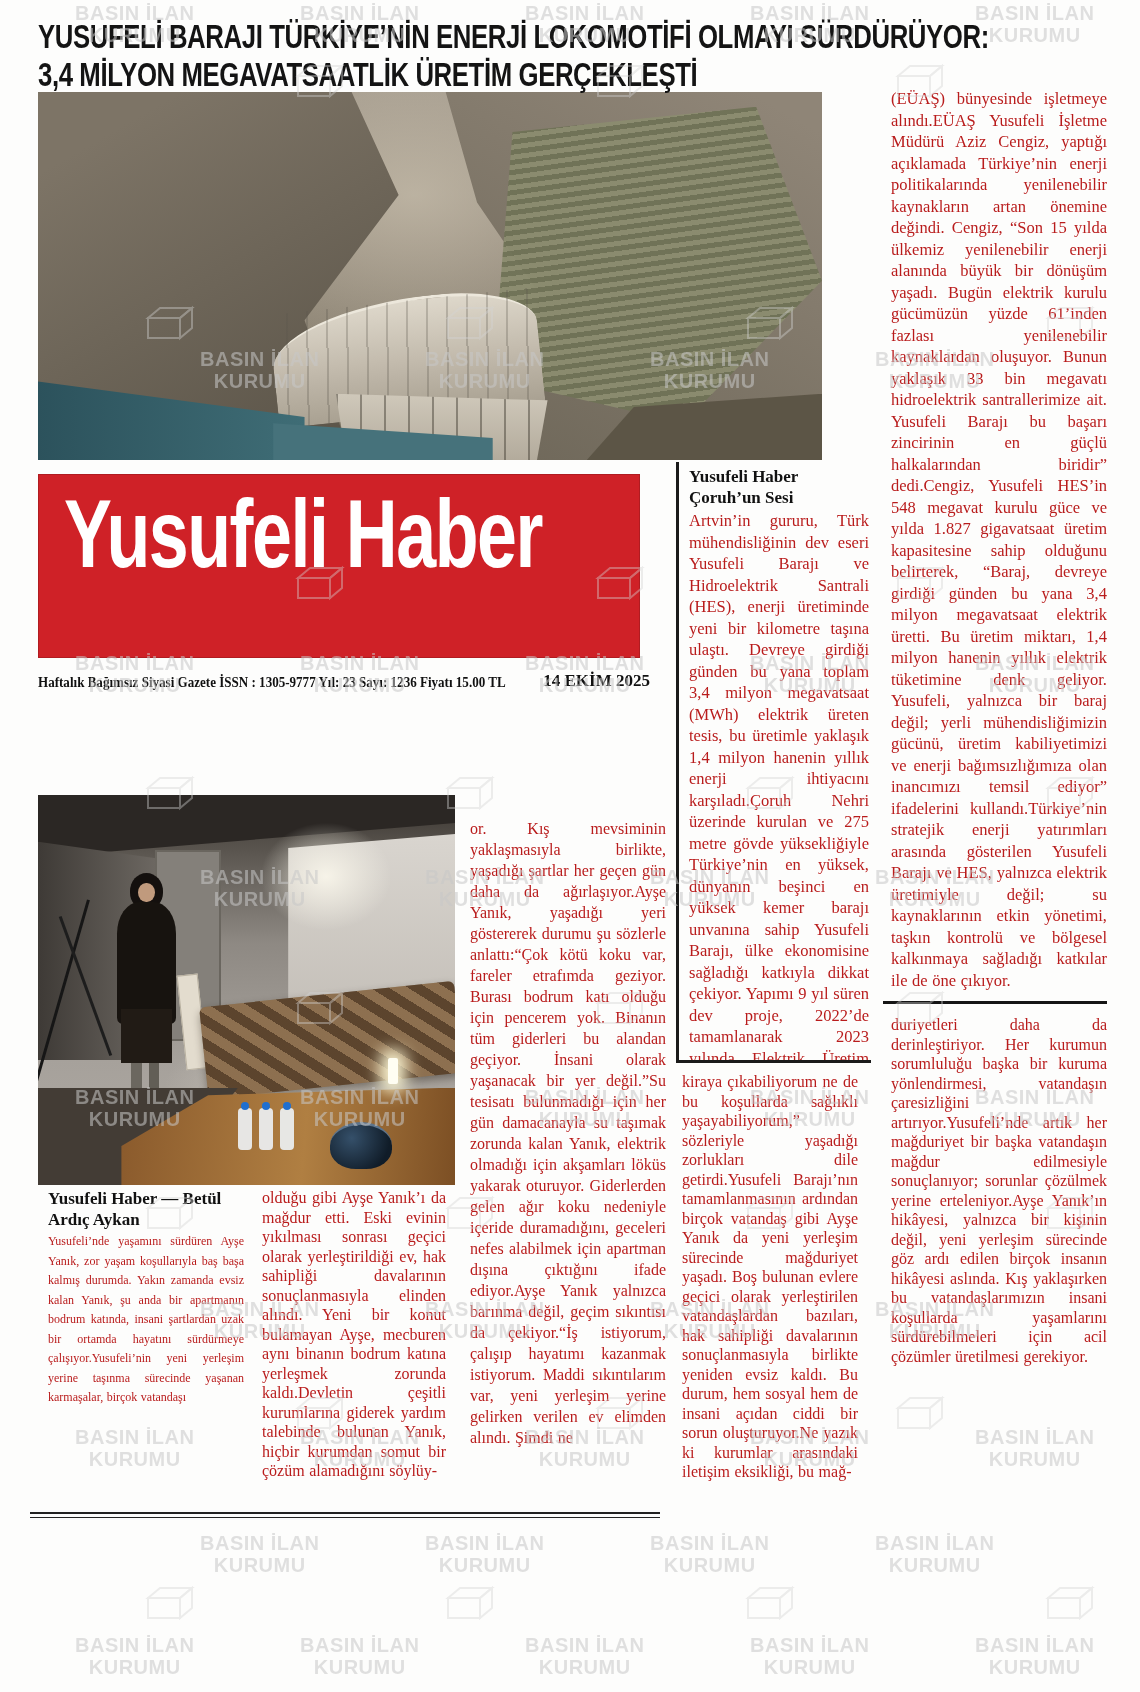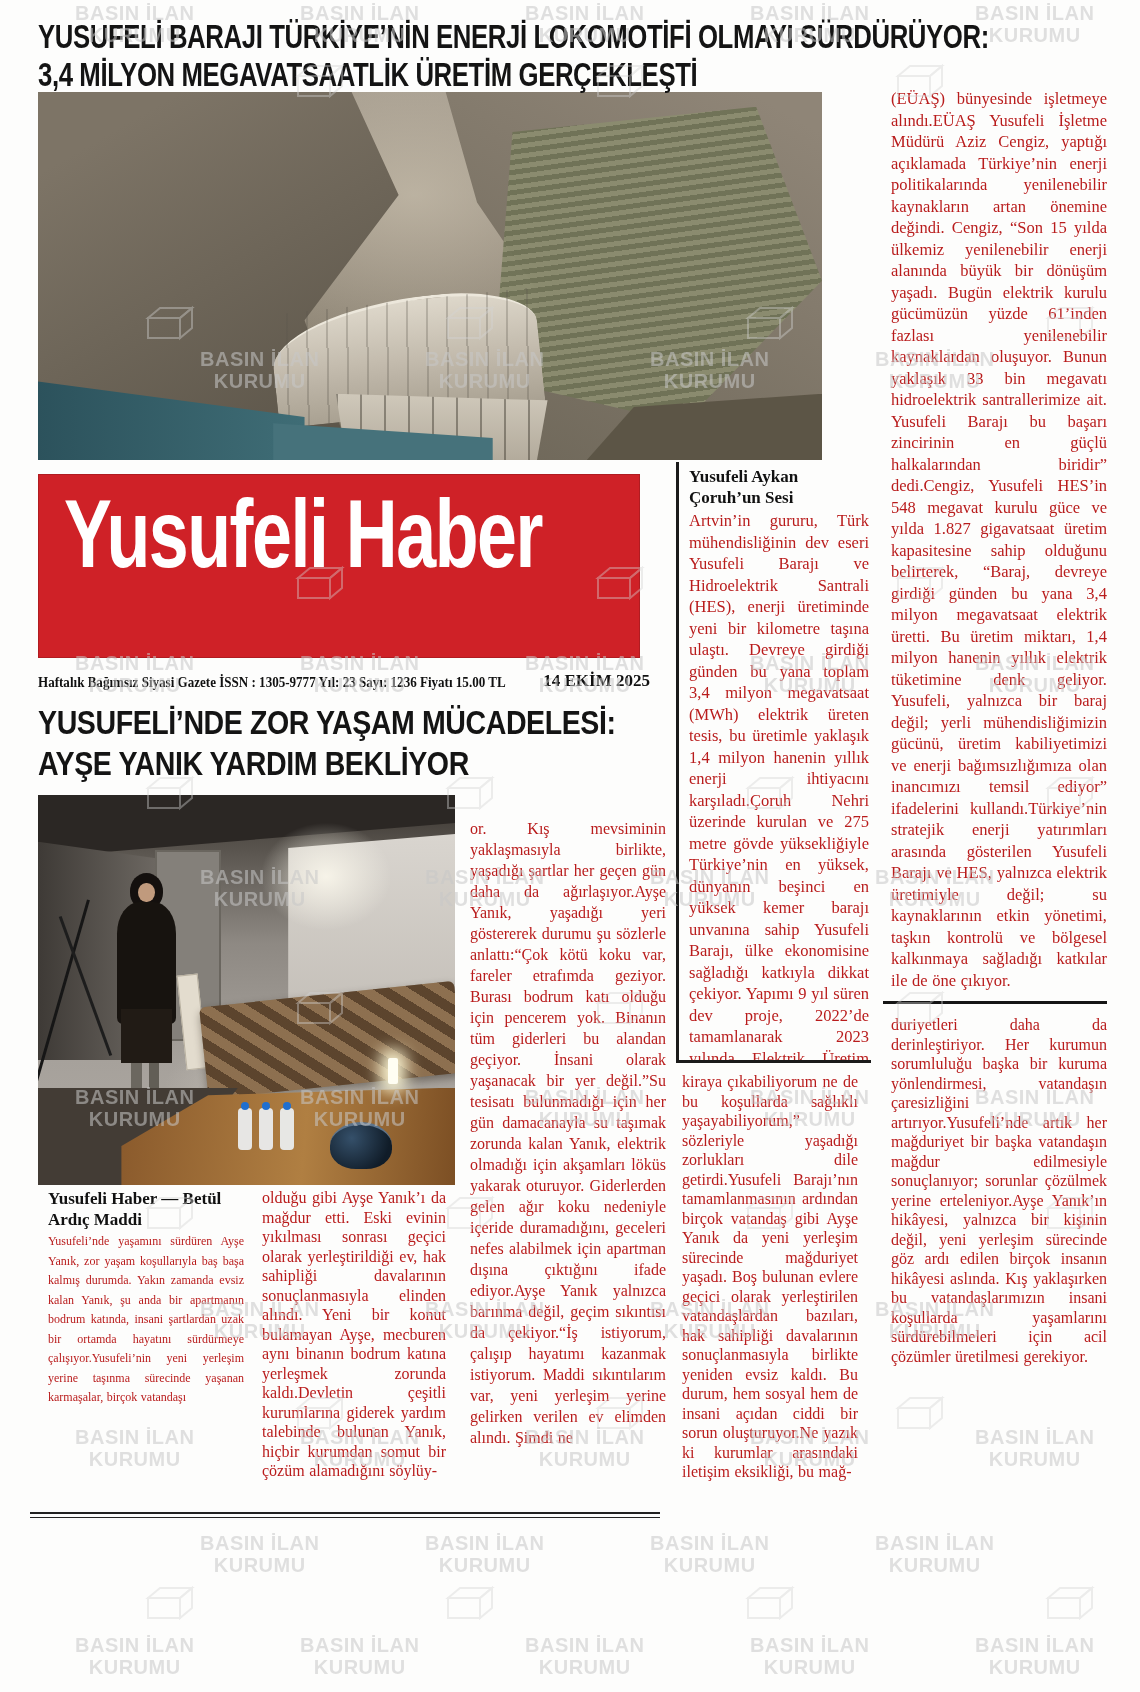--- a/index.html
+++ b/index.html
@@ -491,24 +491,20 @@
 
   <div class="masthead">
     <div class="mh-title">Yusufeli Haber</div>
   </div>
 
   <div class="issue-line">
     <span class="issue-left">Haftalık Bağımsız Siyasi Gazete İSSN : 1305-9777  Yıl: 23  Sayı: 1236  Fiyatı 15.00 TL</span>
     <span class="issue-date">14 EKİM 2025</span>
   </div>
 
-  <div class="headline headline2">
-    <span class="hl">YUSUFELİ’NDE ZOR YAŞAM MÜCADELESİ:</span>
-    <span class="hl">AYŞE YANIK YARDIM BEKLİYOR</span>
-  </div>
 
   <div class="basement-photo">
     <div class="bp-ceiling"></div>
     <div class="bp-wall-left"></div>
     <div class="bp-door"></div>
     <div class="bp-wall-right"></div>
     <div class="bp-glow"></div>
     <div class="bp-floor-glow"></div>
     <div class="bp-tripod1"></div>
     <div class="bp-tripod2"></div>
@@ -533,30 +529,30 @@
     <div class="bp-bottles">
       <div class="bottle"></div>
       <div class="bottle"></div>
       <div class="bottle"></div>
     </div>
     <div class="bp-candle"></div>
     <div class="bp-pot"></div>
   </div>
 
   <div class="col1">
-    <div class="caption-bold">Yusufeli Haber — Betül Ardıç Maddi</div>
+    <div class="caption-bold">Yusufeli Haber — Betül Ardıç Aykan</div>
     <div class="bodytext">Yusufeli’nde yaşamını sürdüren Ayşe Yanık, zor yaşam koşullarıyla baş başa kalmış durumda. Yakın zamanda evsiz kalan Yanık, şu anda bir apartmanın bodrum katında, insani şartlardan uzak bir ortamda hayatını sürdürmeye çalışıyor.Yusufeli’nin yeni yerleşim yerine taşınma sürecinde yaşanan karmaşalar, birçok vatandaşı</div>
   </div>
 
   <div class="col2 bodytext">olduğu gibi Ayşe Yanık’ı da mağdur etti. Eski evinin yıkılması sonrası geçici olarak yerleştirildiği ev, hak sahipliği davalarının sonuçlanmasıyla elinden alındı. Yeni bir konut bulamayan Ayşe, mecburen aynı binanın bodrum katına yerleşmek zorunda kaldı.Devletin çeşitli kurumlarına giderek yardım talebinde bulunan Yanık, hiçbir kurumdan somut bir çözüm alamadığını söylüy-</div>
 
   <div class="col3 bodytext">or. Kış mevsiminin yaklaşmasıyla birlikte, yaşadığı şartlar her geçen gün daha da ağırlaşıyor.Ayşe Yanık, yaşadığı yeri göstererek durumu şu sözlerle anlattı:“Çok kötü koku var, fareler etrafımda geziyor. Burası bodrum katı olduğu için pencerem yok. Binanın tüm giderleri bu alandan geçiyor. İnsani olarak yaşanacak bir yer değil.”Su tesisatı bulunmadığı için her gün damacanayla su taşımak zorunda kalan Yanık, elektrik olmadığı için akşamları löküs yakarak oturuyor. Giderlerden gelen ağır koku nedeniyle içeride duramadığını, geceleri nefes alabilmek için apartman dışına çıktığını ifade ediyor.Ayşe Yanık yalnızca barınma değil, geçim sıkıntısı da çekiyor.“İş istiyorum, çalışıp hayatımı kazanmak istiyorum. Maddi sıkıntılarım var, yeni yerleşim yerine gelirken verilen ev elimden alındı. Şimdi ne</div>
 
   <div class="box4">
-    <div class="caption-bold">Yusufeli Aykan Çoruh’un Sesi</div>
+    <div class="caption-bold">Yusufeli Haber Çoruh’un Sesi</div>
     <div class="bodytext">Artvin’in gururu, Türk mühendisliğinin dev eseri Yusufeli Barajı ve Hidroelektrik Santrali (HES), enerji üretiminde yeni bir kilometre taşına ulaştı. Devreye girdiği günden bu yana toplam 3,4 milyon megavatsaat (MWh) elektrik üreten tesis, bu üretimle yaklaşık 1,4 milyon hanenin yıllık enerji ihtiyacını karşıladı.Çoruh Nehri üzerinde kurulan ve 275 metre gövde yüksekliğiyle Türkiye’nin en yüksek, dünyanın beşinci en yüksek kemer barajı unvanına sahip Yusufeli Barajı, ülke ekonomisine sağladığı katkıyla dikkat çekiyor. Yapımı 9 yıl süren dev proje, 2022’de tamamlanarak 2023 yılında Elektrik Üretim Anonim Şirketi</div>
   </div>
 
   <div class="col4-lower bodytext">kiraya çıkabiliyorum ne de bu koşullarda sağlıklı yaşayabiliyorum,” sözleriyle yaşadığı zorlukları dile getirdi.Yusufeli Barajı’nın tamamlanmasının ardından birçok vatandaş gibi Ayşe Yanık da yeni yerleşim sürecinde mağduriyet yaşadı. Boş bulunan evlere geçici olarak yerleştirilen vatandaşlardan bazıları, hak sahipliği davalarının sonuçlanmasıyla birlikte yeniden evsiz kaldı. Bu durum, hem sosyal hem de insani açıdan ciddi bir sorun oluşturuyor.Ne yazık ki kurumlar arasındaki iletişim eksikliği, bu mağ-</div>
 
   <div class="double-rule"></div>
 
 </div>
 
 </body></html>

